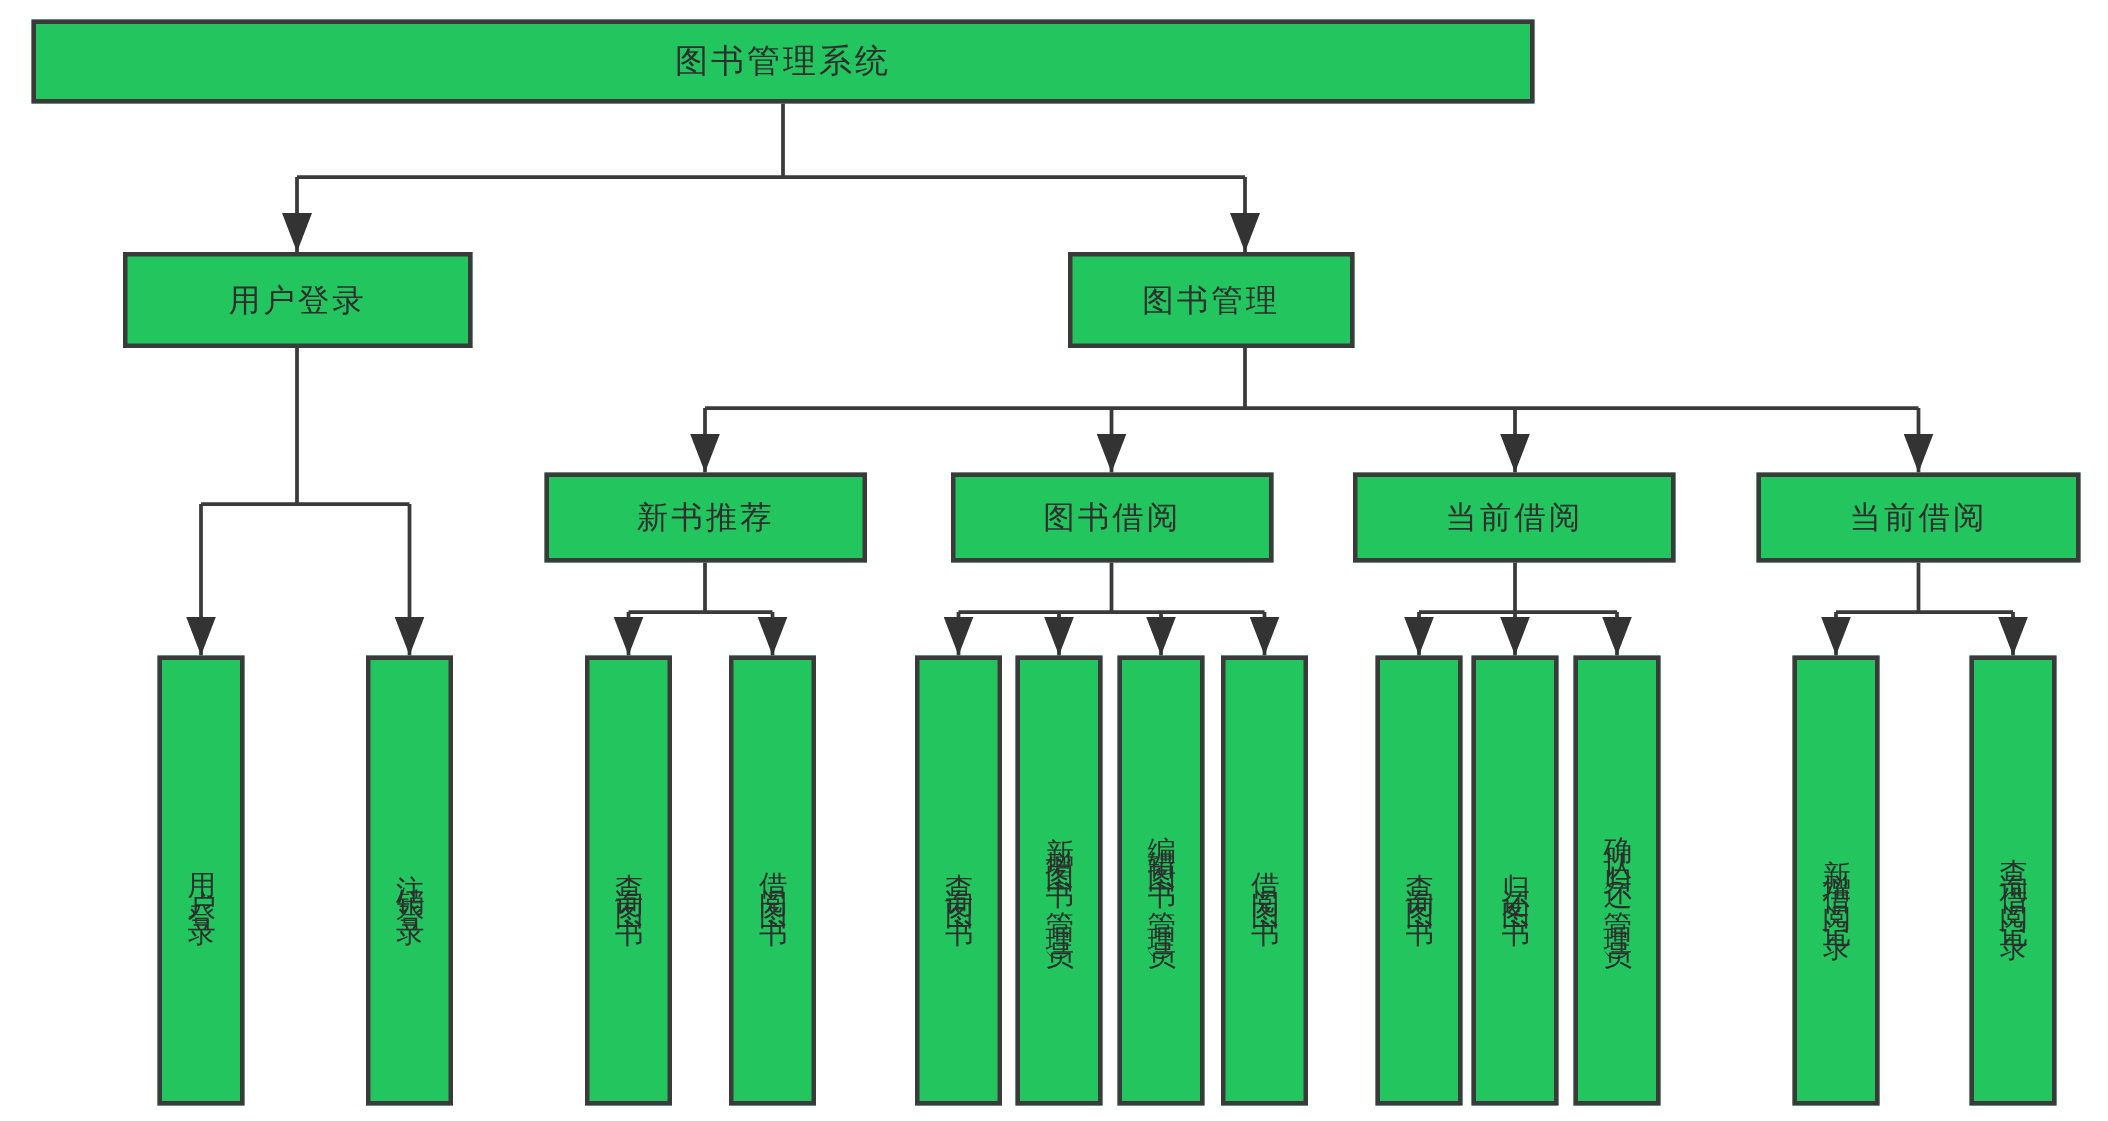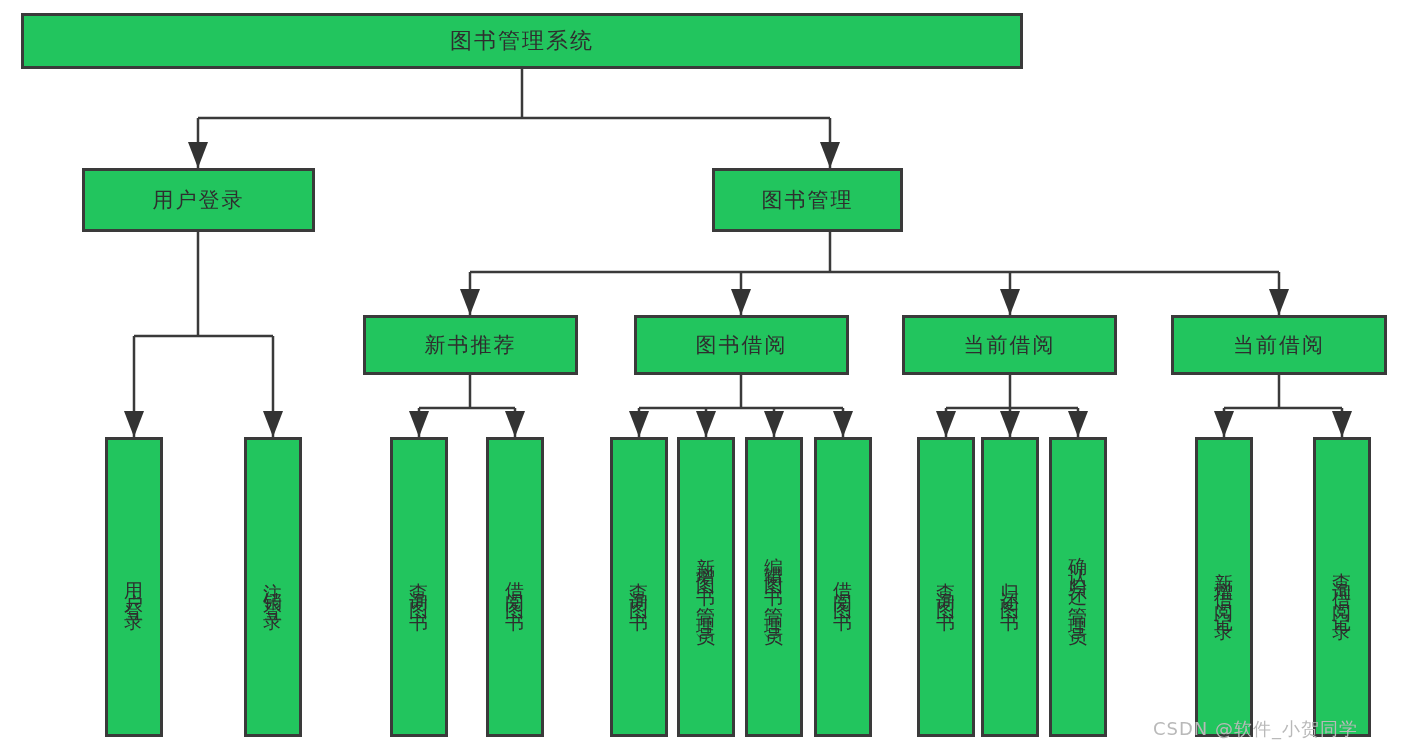--- a/index.html
+++ b/index.html
@@ -155,15 +155,14 @@
     <span>确认归还（管理员）</span>
   </div>
 
   <div class="node leaf" style="left:1195px;top:437px;width:58px;height:300px;">
     <span>新增借阅记录</span>
   </div>
   <div class="node leaf" style="left:1313px;top:437px;width:58px;height:300px;">
     <span>查询借阅记录</span>
   </div>
 
-  <div class="watermark" style="left:1153px;top:717px;">CSDN @软件_小贺同学</div>
 
 </div>
 
 </body></html>

